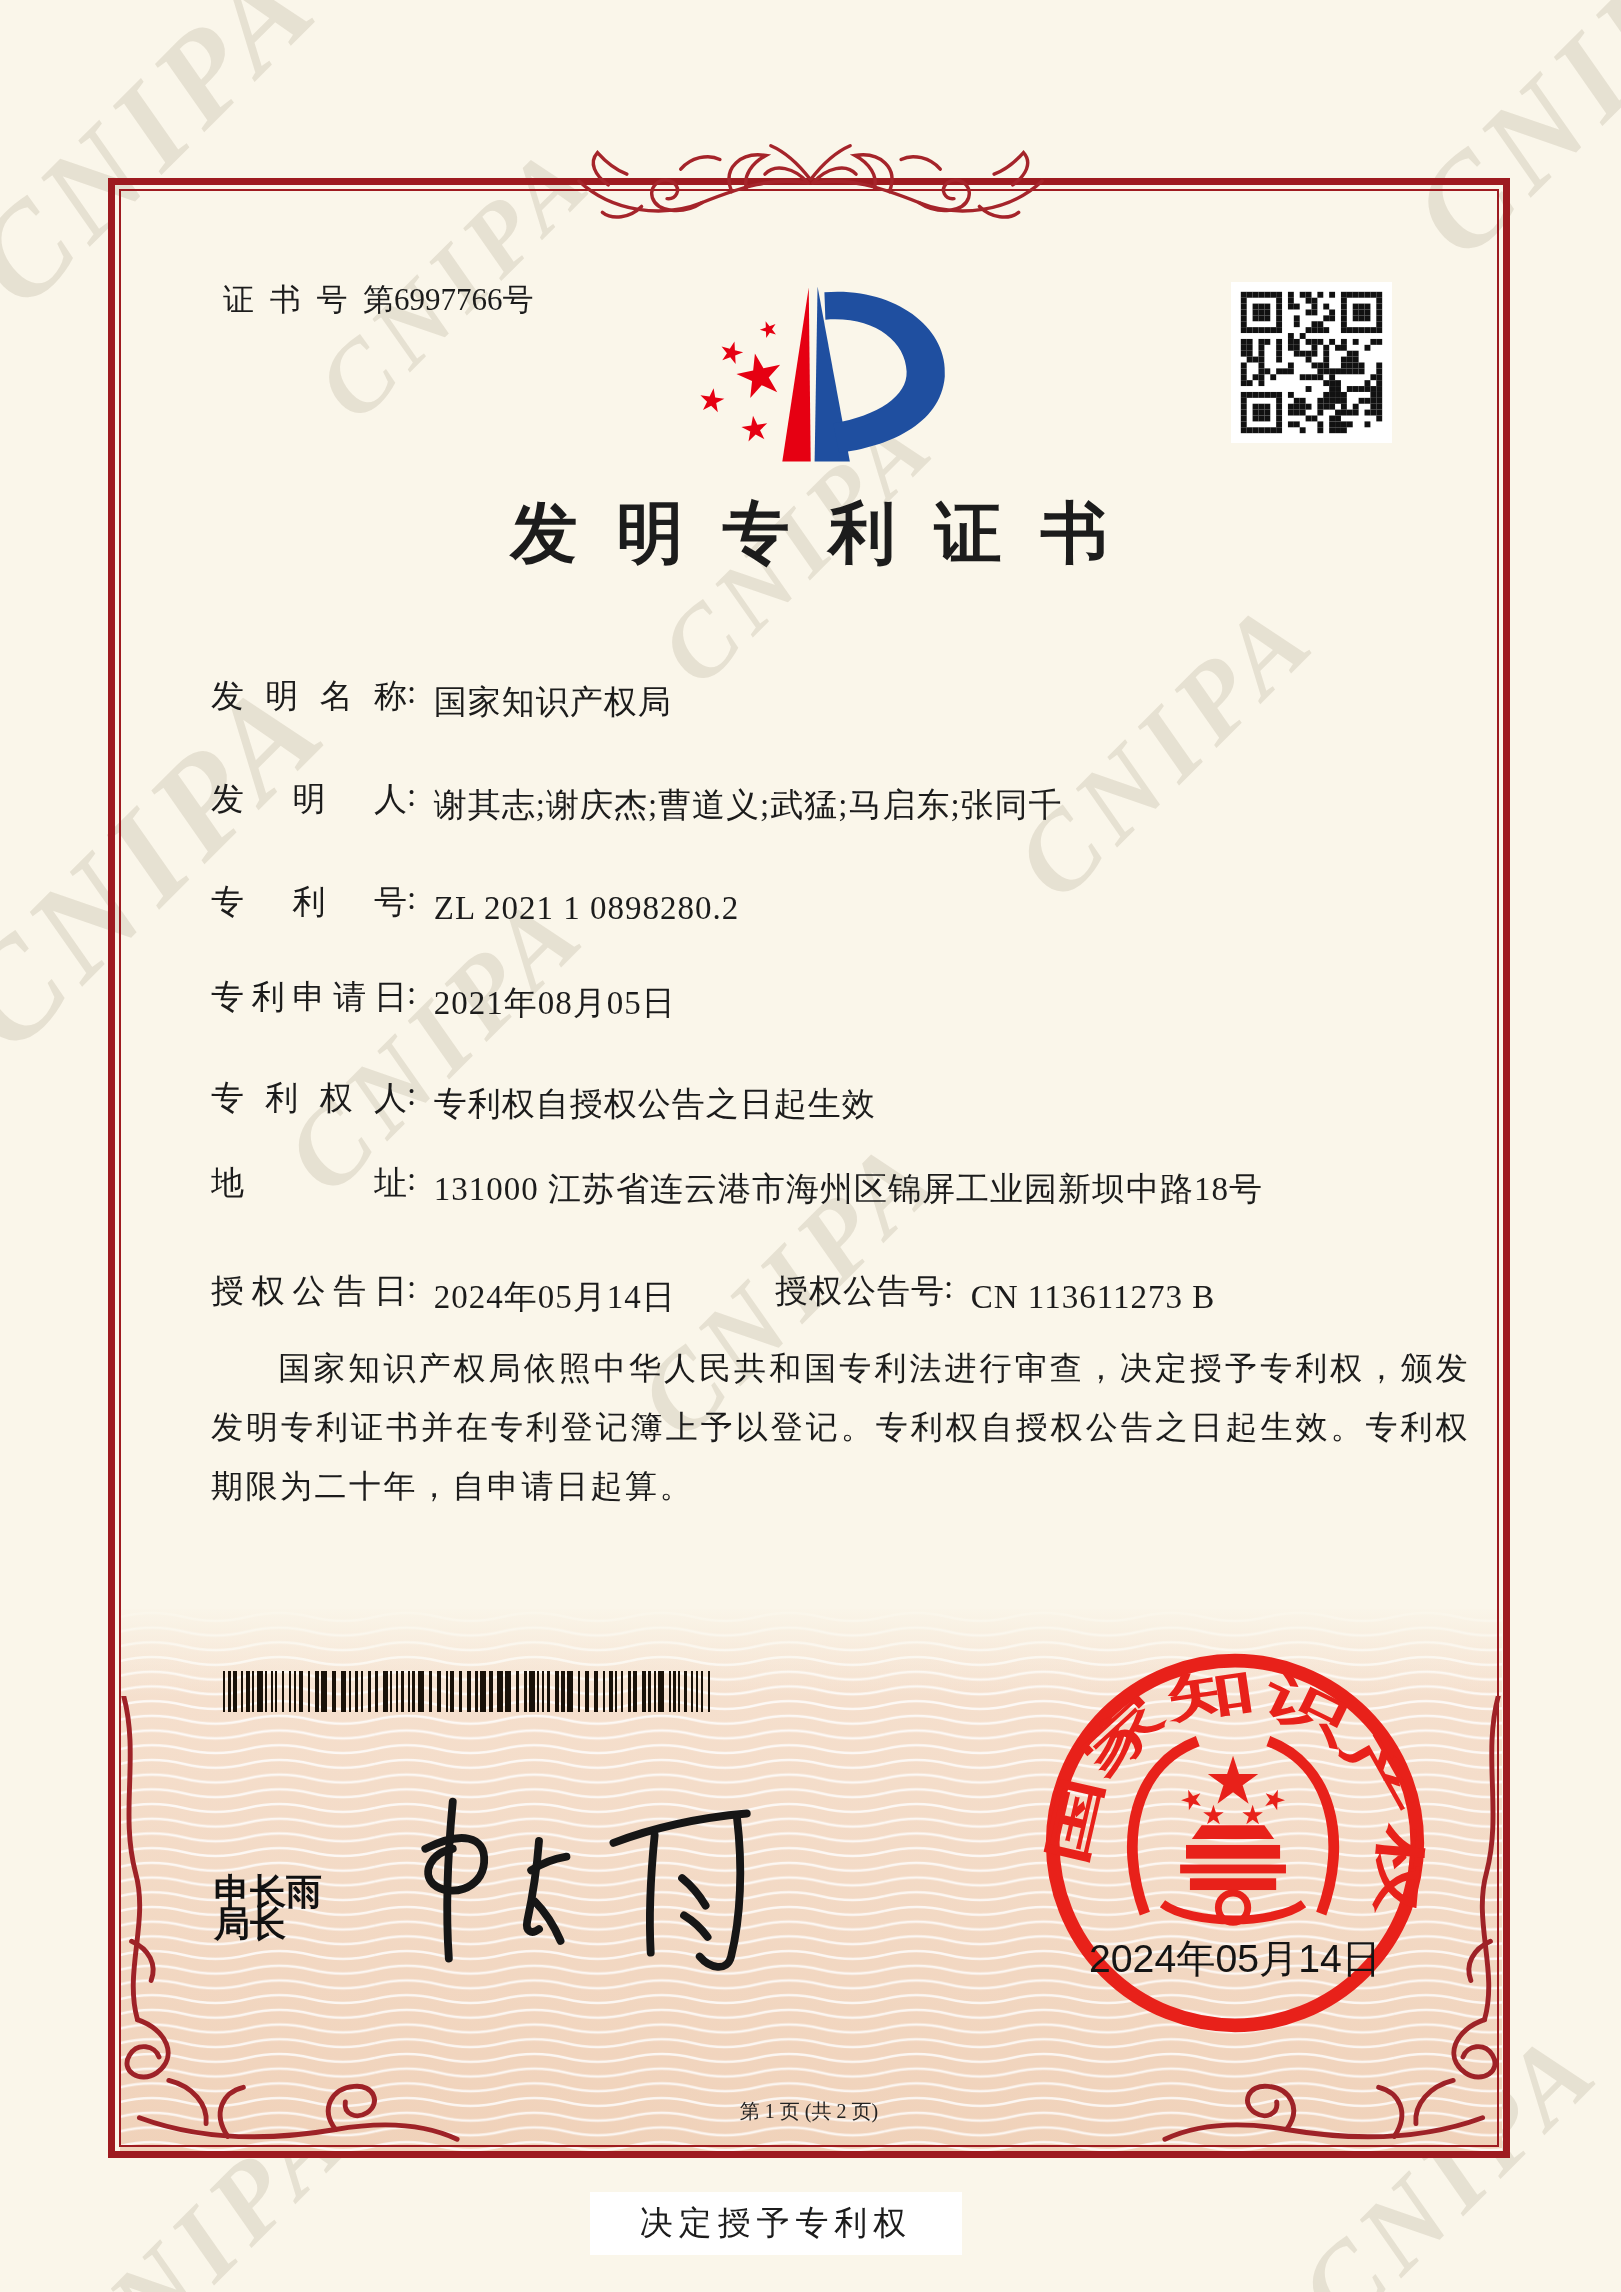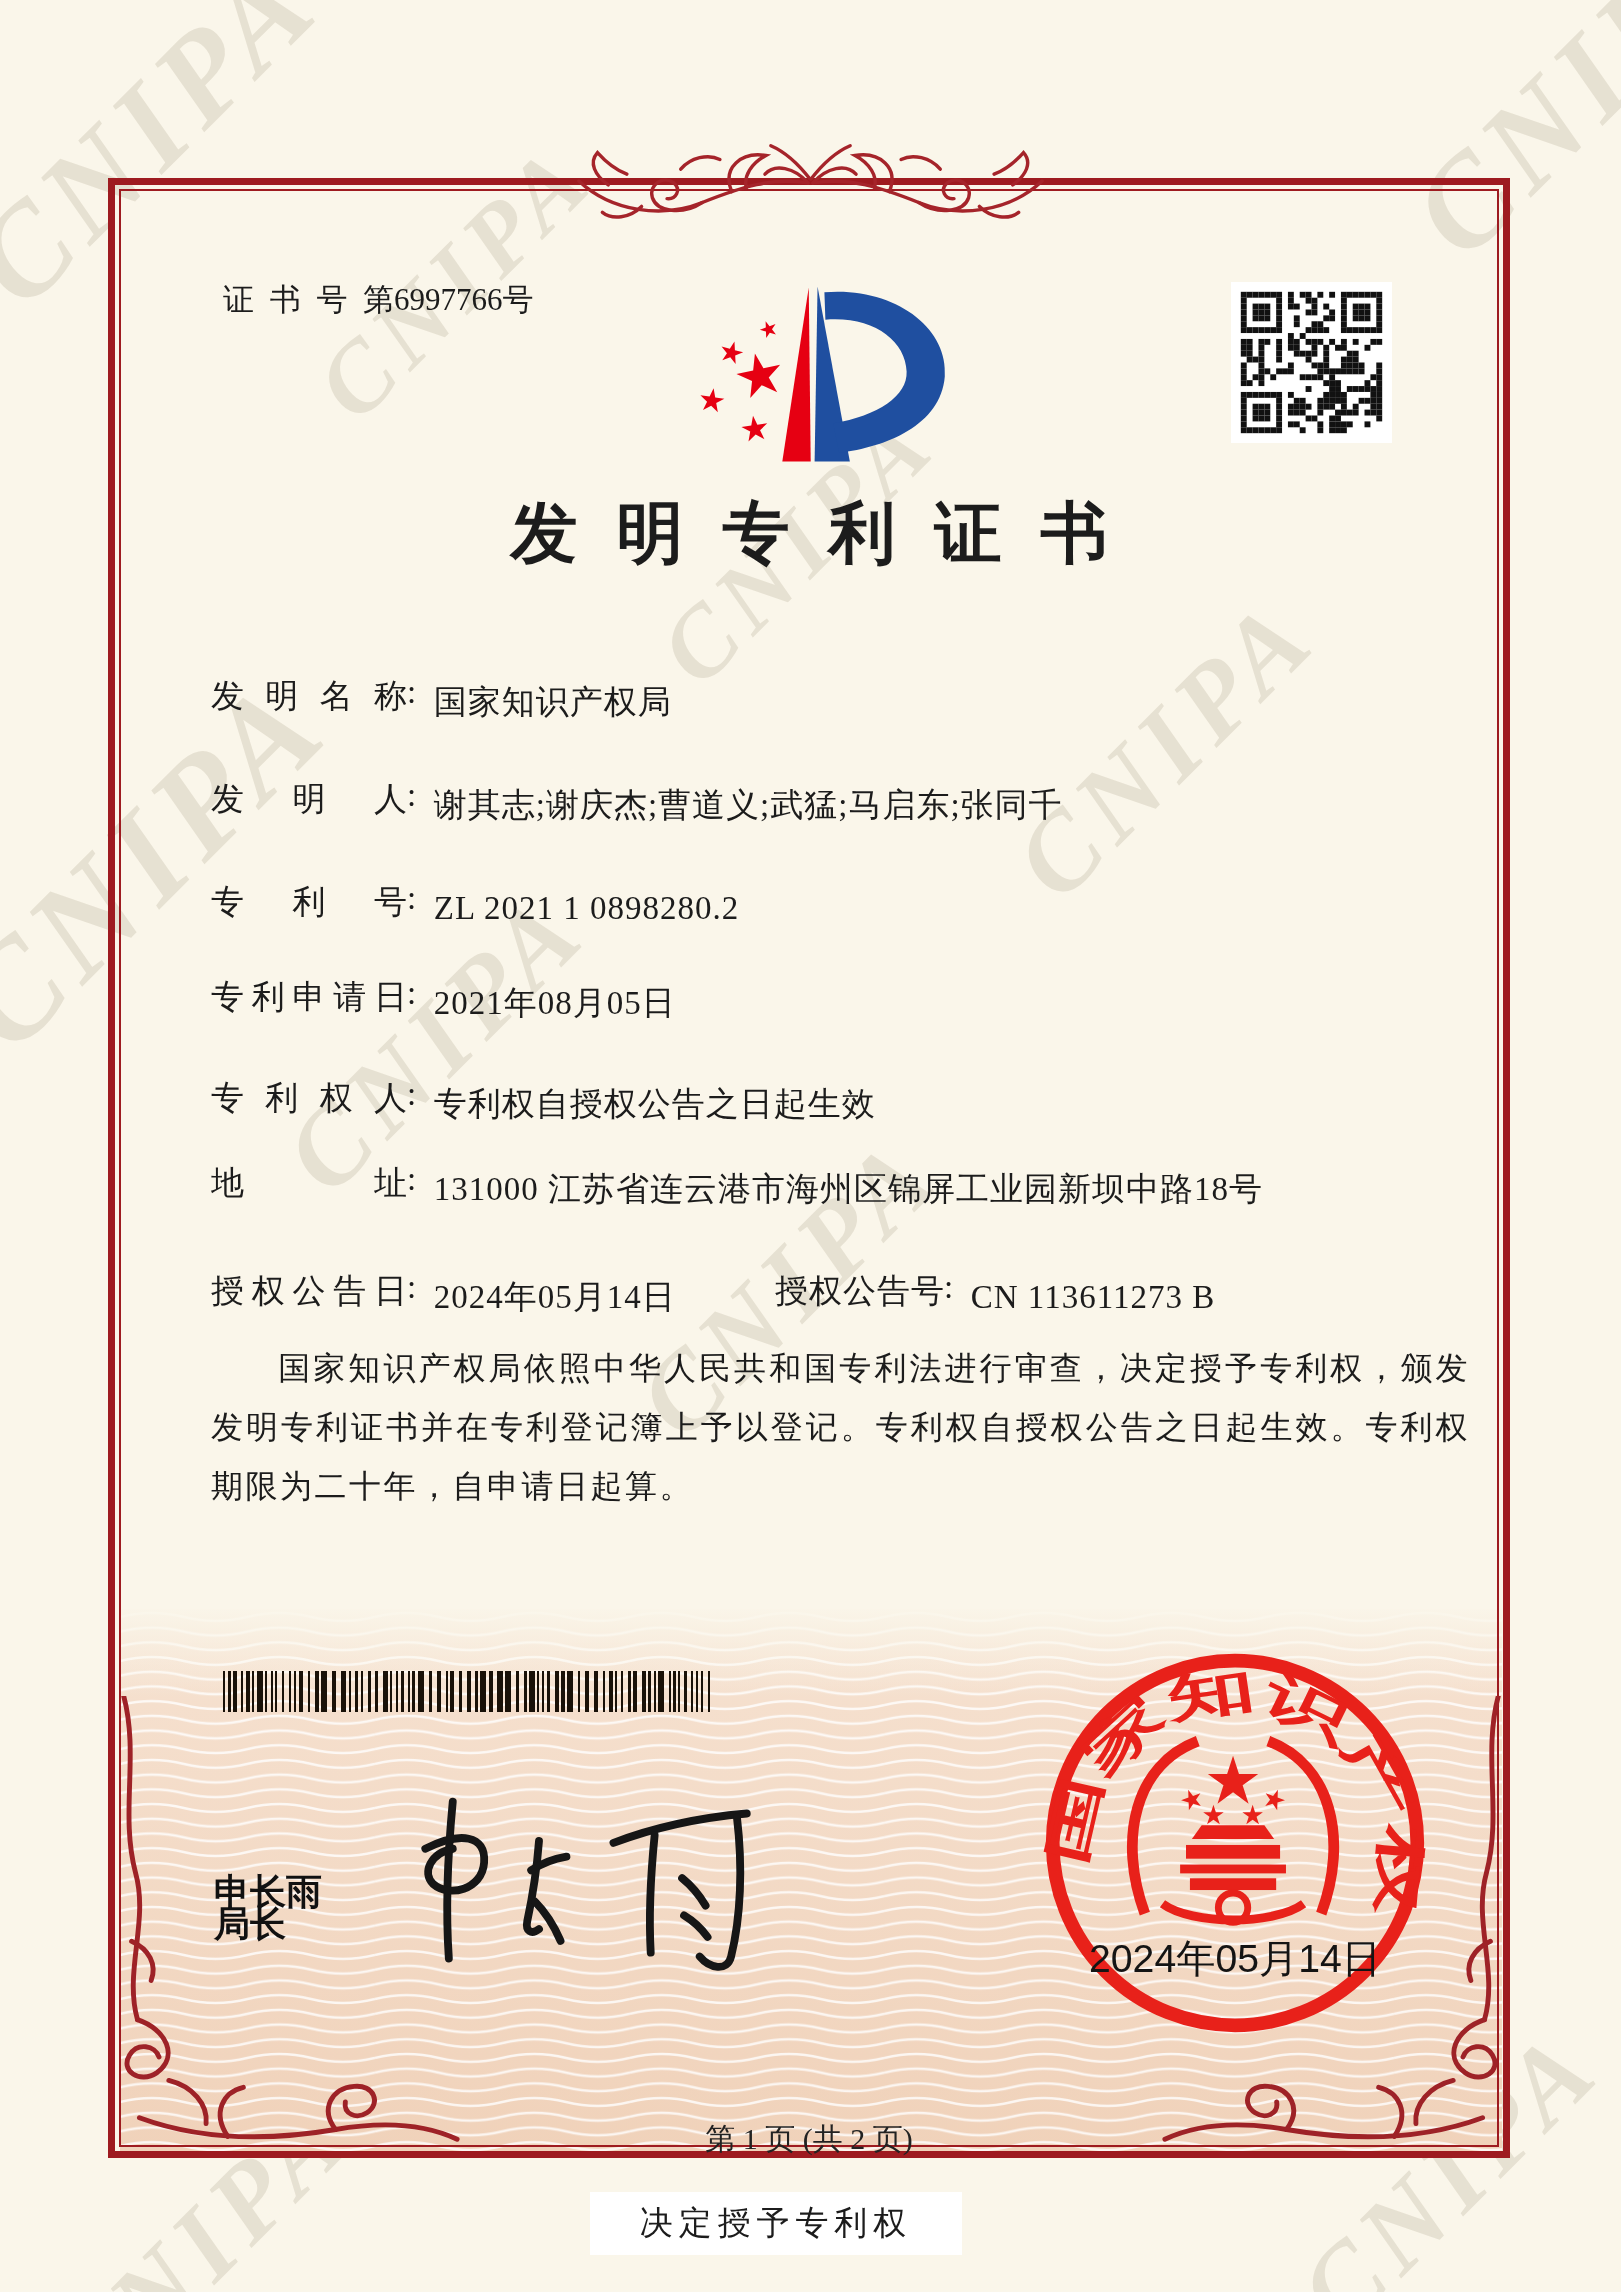--- a/index.html
+++ b/index.html
@@ -62,21 +62,21 @@
 
   .barcode{ left:223px; top:1671px; width:505px; height:41px; z-index:4; display:flex; align-items:stretch;}
   .barcode i{ display:block; background:#191108; height:100%; }
 
   .officer{ left:214px; z-index:4; font-family:"Liberation Sans","DejaVu Sans",sans-serif;
             font-weight:bold; font-size:36px; color:#111;}
   .sig{ left:392px; top:1784px; z-index:5; }
 
   .seal{ left:1039px; top:1647px; z-index:5; }
 
-  .page-info{ left:108px; top:2098px; width:1402px; text-align:center; font-size:30px; z-index:4; color:#222;margin-top:21px;}
+  .page-info{ left:108px; top:2098px; width:1402px; text-align:center; font-size:20px; z-index:4; color:#222;}
 
   .note-box{ left:590px; top:2192px; width:372px; height:63px; background:#ffffff;
              z-index:4; text-align:center; }
   .note-box span{ font-size:33px; line-height:63px; letter-spacing:5.9px; }
 
   .orn{ z-index:3; }
 </style>
 </head>
 <body>
 

